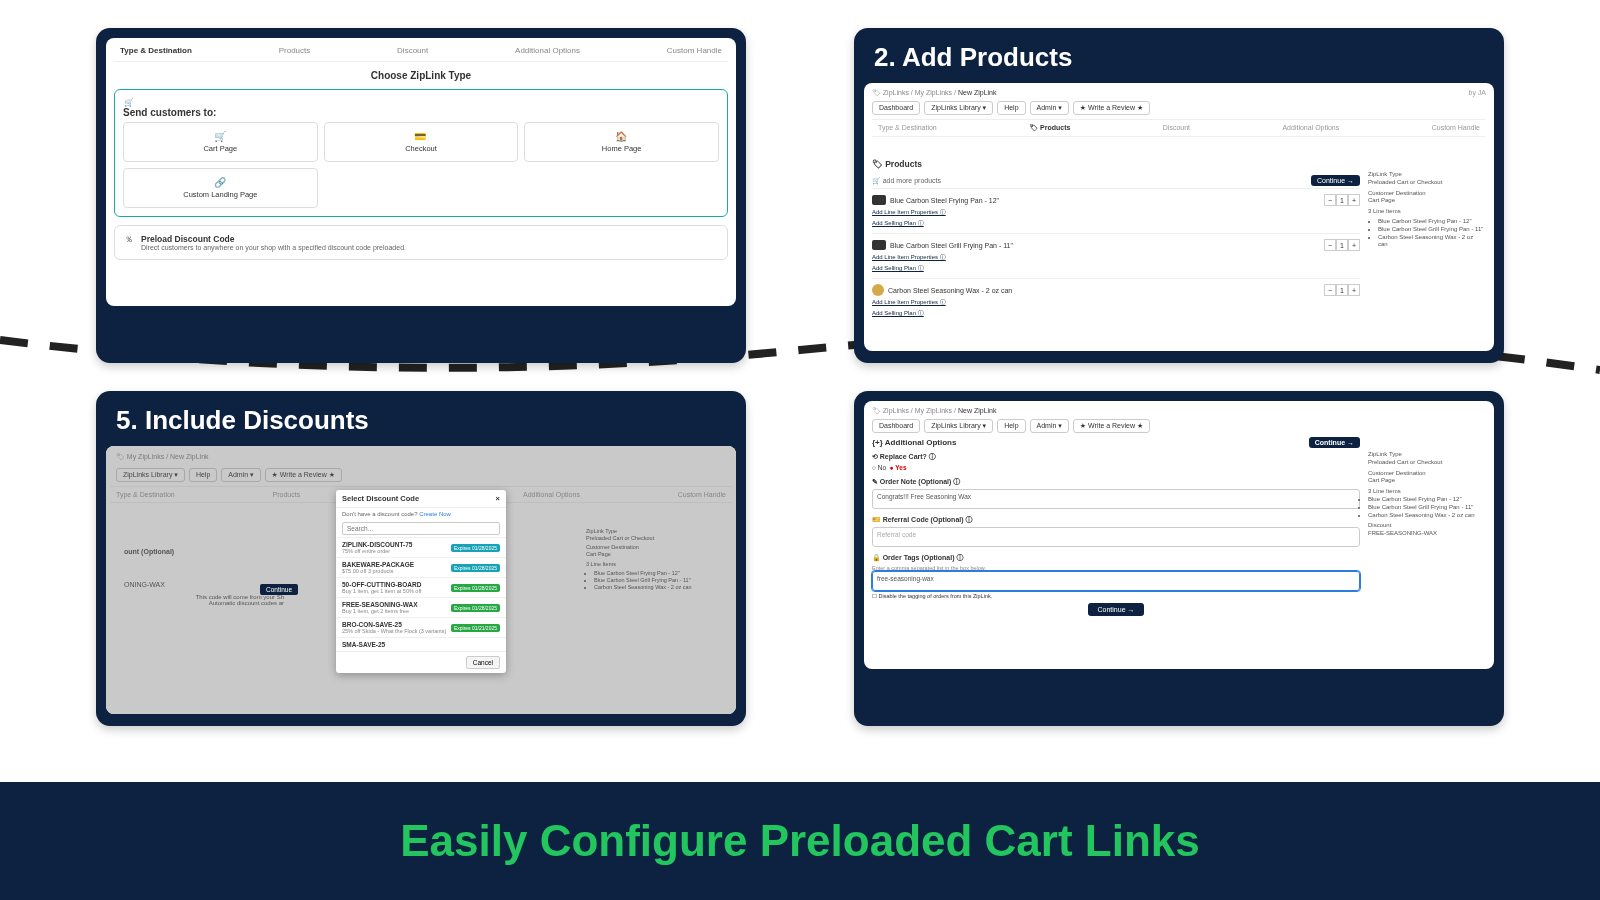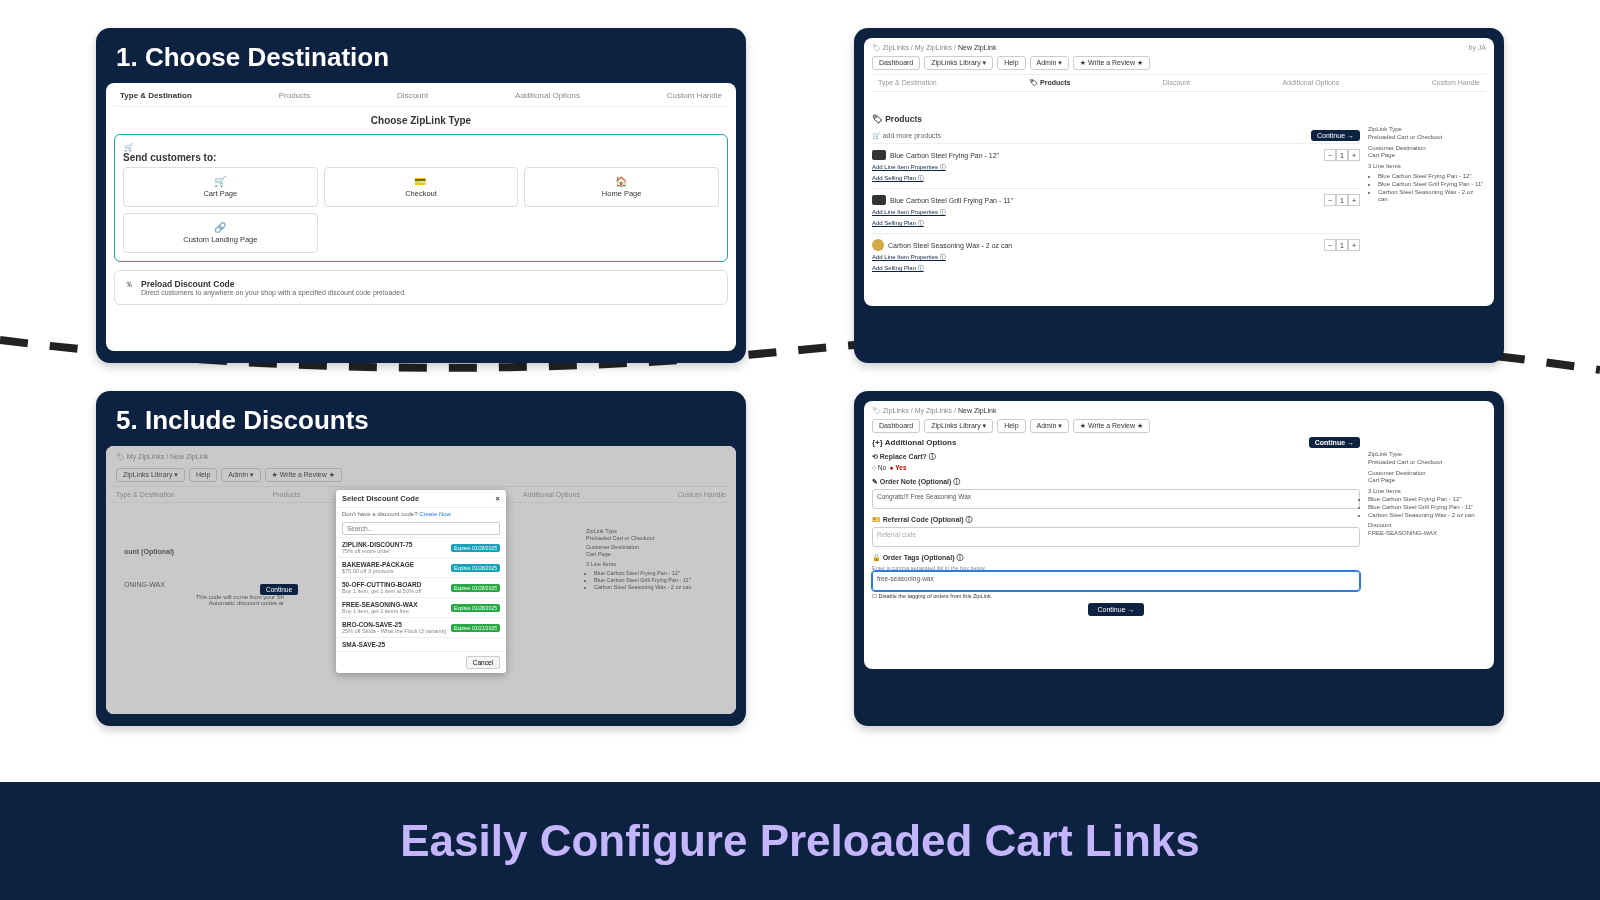--- a/index.html
+++ b/index.html
@@ -81,35 +81,34 @@
   .optsub { font-size: 5.5px; color: #888; }
   .radio { font-size: 6.5px; }
   .radio .y { color: #c00; font-weight: 600; }
   .txtbox { border: 1px solid #ccc; border-radius: 3px; padding: 3px 4px; font-size: 6.5px; color: #555; min-height: 20px; }
   .txtbox.sel { border-color: #2a7de1; outline: 1px solid #2a7de1; }
   .p4cont { text-align: center; margin-top: 4px; }
   .p4cont span { background: #0d2240; color: #fff; padding: 3px 10px; border-radius: 3px; font-size: 7px; }
   .tophdr { font-size: 8px; font-weight: 700; display:flex; justify-content:space-between; align-items:center; margin-bottom:4px; }
   
   
-  .footer { position: absolute; left: 0; right: 0; bottom: 0; background: #0d2240; color: #c4b5fd; text-align: center; padding: 34px 0; font-size: 44px; font-weight: 700; z-index: 2; }
+  .footer { position: absolute; left: 0; right: 0; bottom: 0; background: #0d2240; color: #22c55e; text-align: center; padding: 34px 0; font-size: 44px; font-weight: 700; z-index: 2; }
 </style>
 </head>
 <body>
 
 <div class="dashed-path">
   <svg viewBox="0 0 1600 100" preserveAspectRatio="none">
     <path d="M 0 30 Q 400 80 800 40 T 1600 60" stroke="#222" stroke-width="8" stroke-dasharray="28 22" fill="none"></path>
   </svg>
 </div>
 
 <div class="grid">
 
   <div class="panel">
-    <div class="panel-title">1.  Choose Destination</div>
     <div class="panel-body">
       <div class="tabs1">
         <span class="act">Type &amp; Destination</span>
         <span>Products</span>
         <span>Discount</span>
         <span>Additional Options</span>
         <span>Custom Handle</span>
       </div>
       <div class="ctr-title">Choose ZipLink Type</div>
       <div class="box1">
@@ -130,20 +129,21 @@
           <div>
             <h4>Preload Discount Code</h4>
             <p>Direct customers to anywhere on your shop with a specified discount code preloaded.</p>
           </div>
         </div>
       </div>
     </div>
   </div>
 
   <div class="panel">
+    <div class="panel-title">2.  Add Products</div>
     <div class="panel-body">
       <div class="crumb">
         🏷 <span>ZipLinks</span> / <span>My ZipLinks</span> / <span class="cur">New ZipLink</span>
         <span style="float:right; color:#999;">by JA</span>
       </div>
       <div class="btnrow">
         <span class="minibtn">Dashboard</span>
         <span class="minibtn">ZipLinks Library ▾</span>
         <span class="minibtn">Help</span>
         <span class="minibtn">Admin ▾</span>

